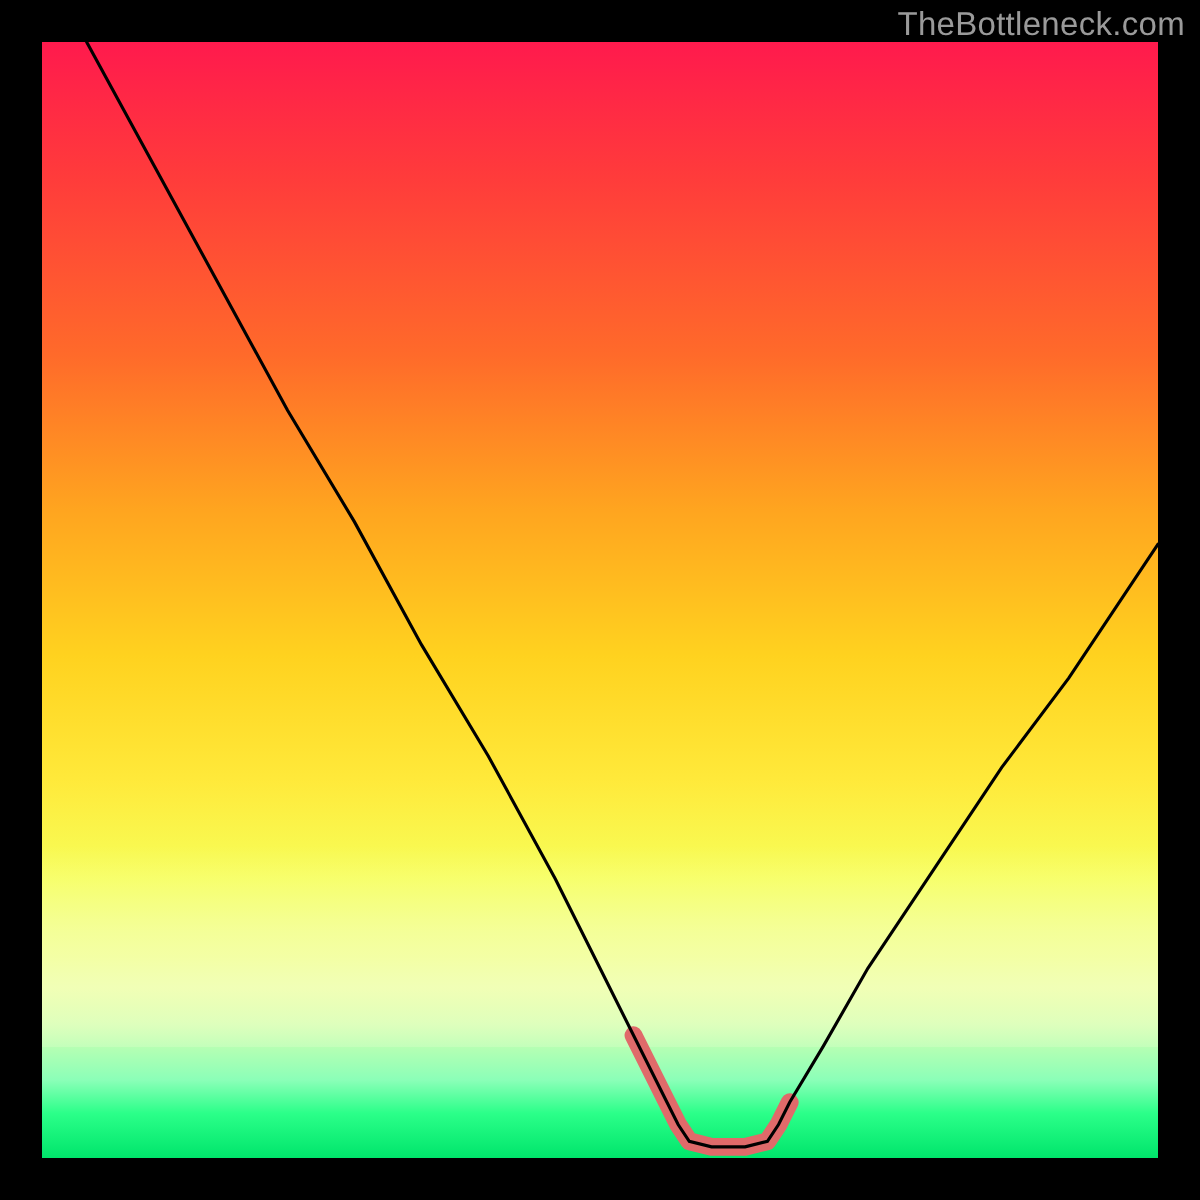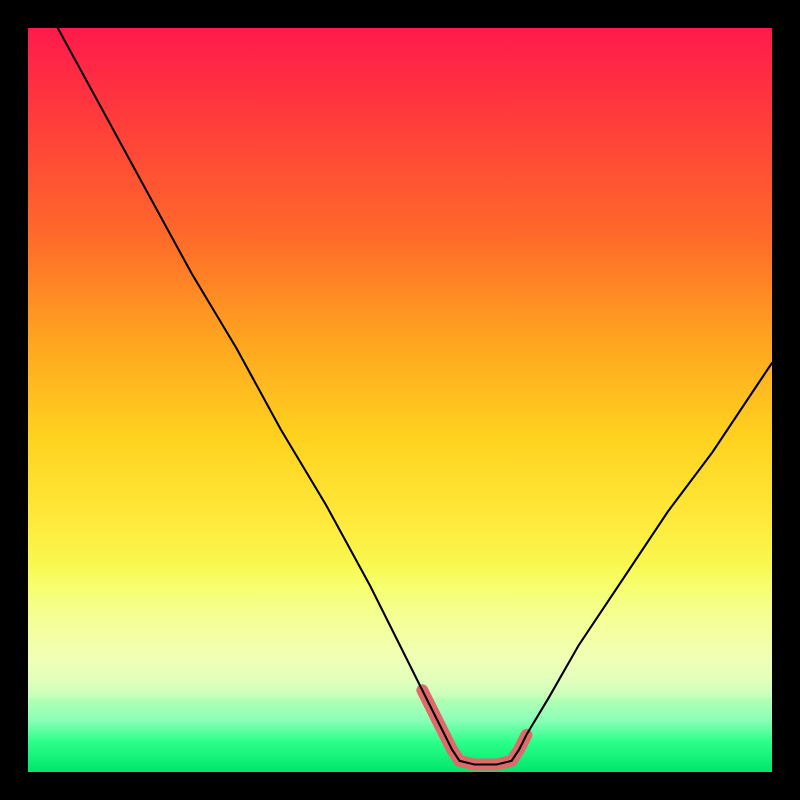--- a/index.html
+++ b/index.html
@@ -69,20 +69,21 @@
     font-size: 22px;
     font-weight: 400;
     letter-spacing: 0.2px;
     user-select: none;
   }
 </style>
 </head>
 <body>
 
 <div class="frame">
+  <div class="watermark">TheBottleneck.com</div>
   <div class="plot-area">
     <div class="gradient"></div>
     <div class="haze"></div>
     <svg class="curve" viewBox="0 0 100 100" preserveAspectRatio="none">
       <path fill="none" stroke="#e06a6a" stroke-width="1.6" stroke-linecap="round" stroke-linejoin="round" d="M53.000 89.000 L56.000 95.000 L57.000 97.000 L58.000 98.500 L60.000 99.000 L63.000 99.000 L65.000 98.500 L66.000 97.000 L67.000 95.000"></path>
       <path fill="none" stroke="#000" stroke-width="0.28" stroke-linecap="round" d="M4.000 0.000 L10.000 11.000 L16.000 22.000 L22.000 33.000 L28.000 43.000 L34.000 54.000 L40.000 64.000 L46.000 75.000 L50.000 83.000 L53.000 89.000 L56.000 95.000 L57.000 97.000 L58.000 98.500 L60.000 99.000 L63.000 99.000 L65.000 98.500 L66.000 97.000 L67.000 95.000 L70.000 90.000 L74.000 83.000 L80.000 74.000 L86.000 65.000 L92.000 57.000 L98.000 48.000 L100.000 45.000"></path>
     </svg>
   </div>
 </div>
 

